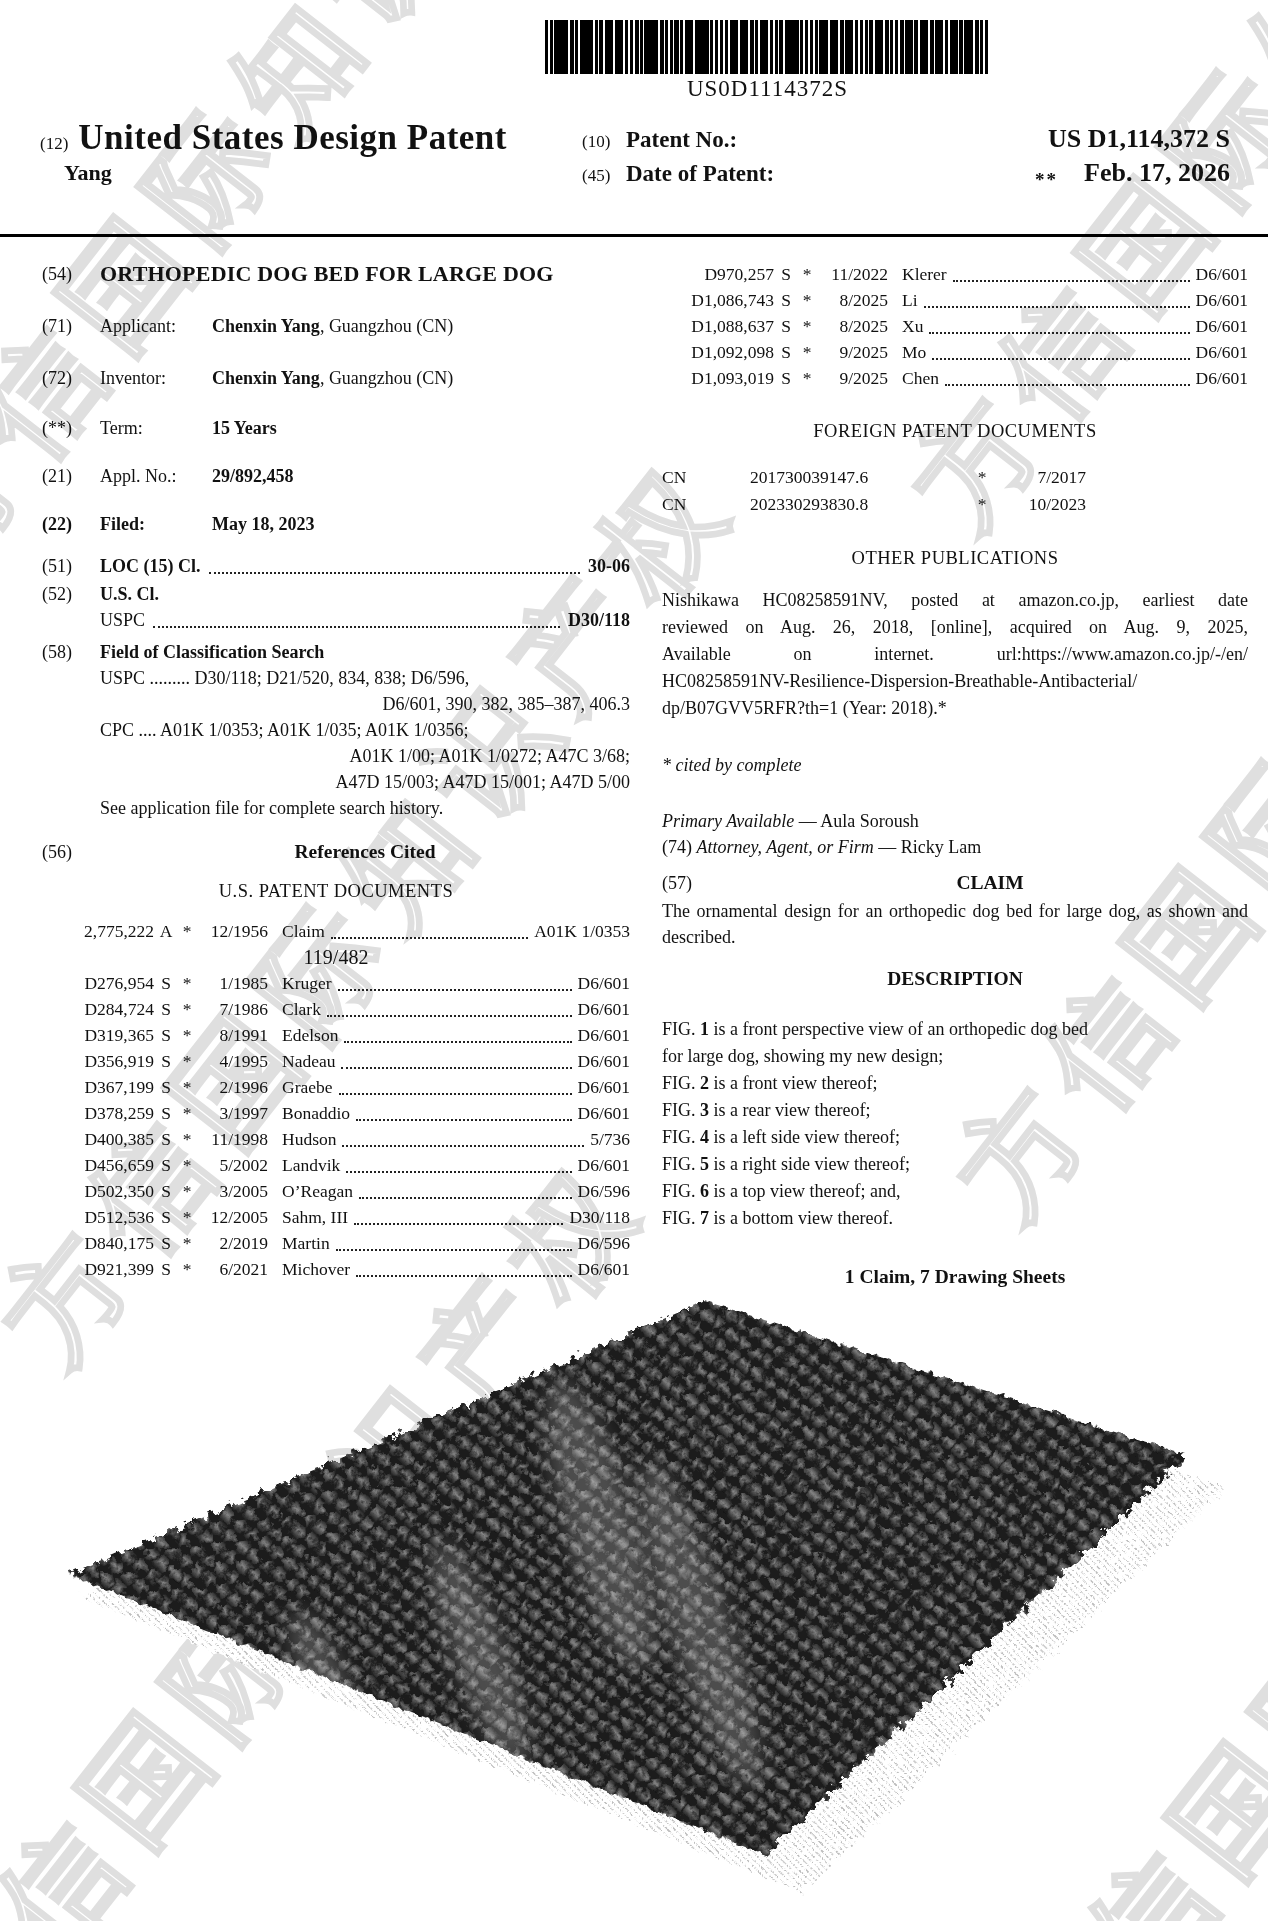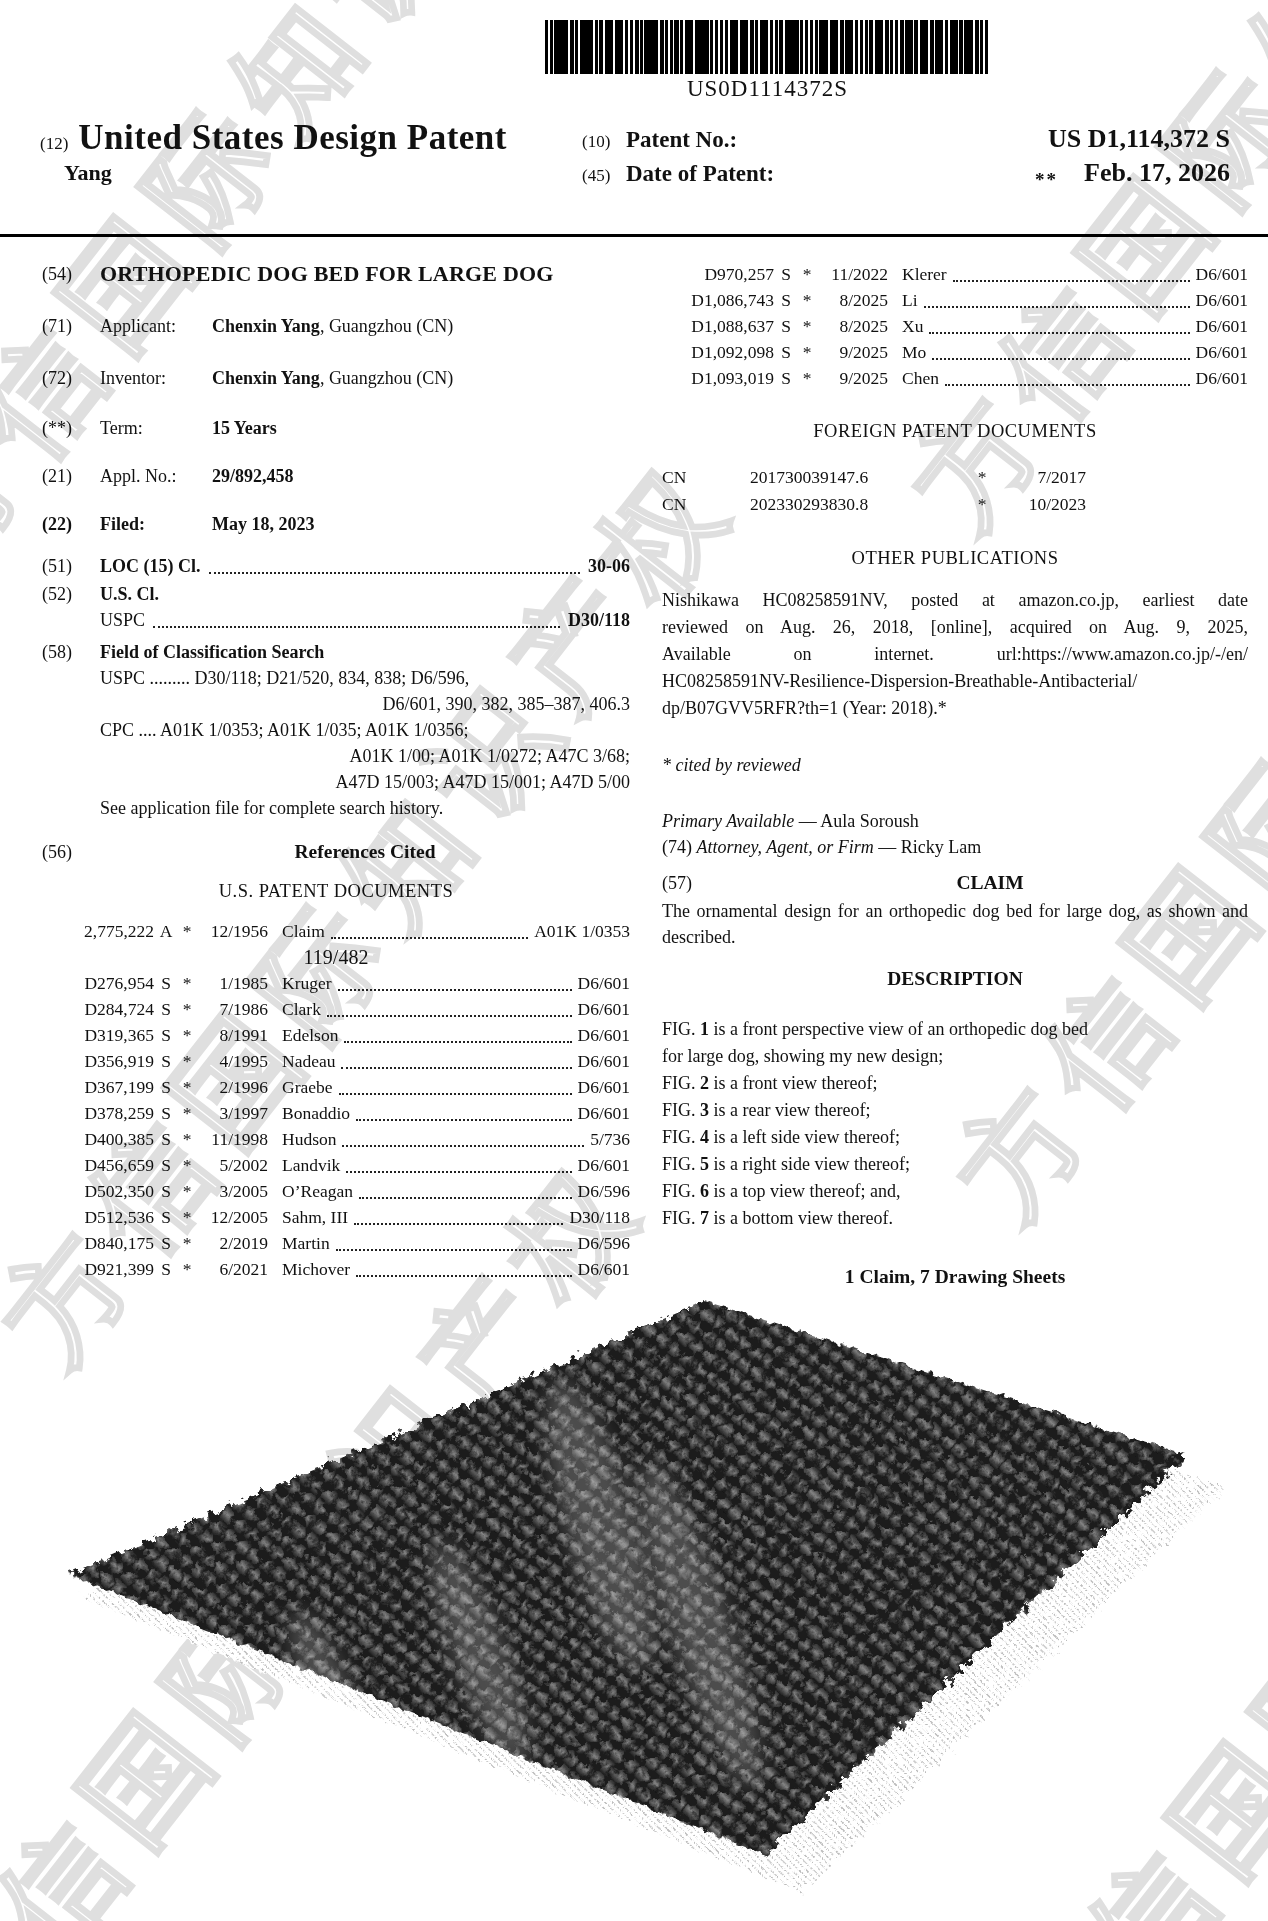--- a/index.html
+++ b/index.html
@@ -428,21 +428,21 @@
 
           <div>reviewed on Aug. 26, 2018, [online], acquired on Aug. 9, 2025,</div>
 
           <div>Available on internet. url:https://www.amazon.co.jp/-/en/</div>
 
           <div>HC08258591NV-Resilience-Dispersion-Breathable-Antibacterial/</div>
 
           <div>dp/B07GVV5RFR?th=1 (Year: 2018).*</div>
         </div>
 
-      <div class="fs ital" style="margin-bottom:30px">* cited by reviewed</div>
+      <div class="fs ital" style="margin-bottom:30px">* cited by complete</div>
 
       <div class="fs">
         <span class="ital">Primary Available</span>
         <span>—</span>
         <span>Aula Soroush</span>
       </div>
       <div class="fs" style="margin-bottom:10px">
         <span>(74)</span>
         <span class="ital">Attorney, Agent, or Firm</span>
         <span>—</span>

